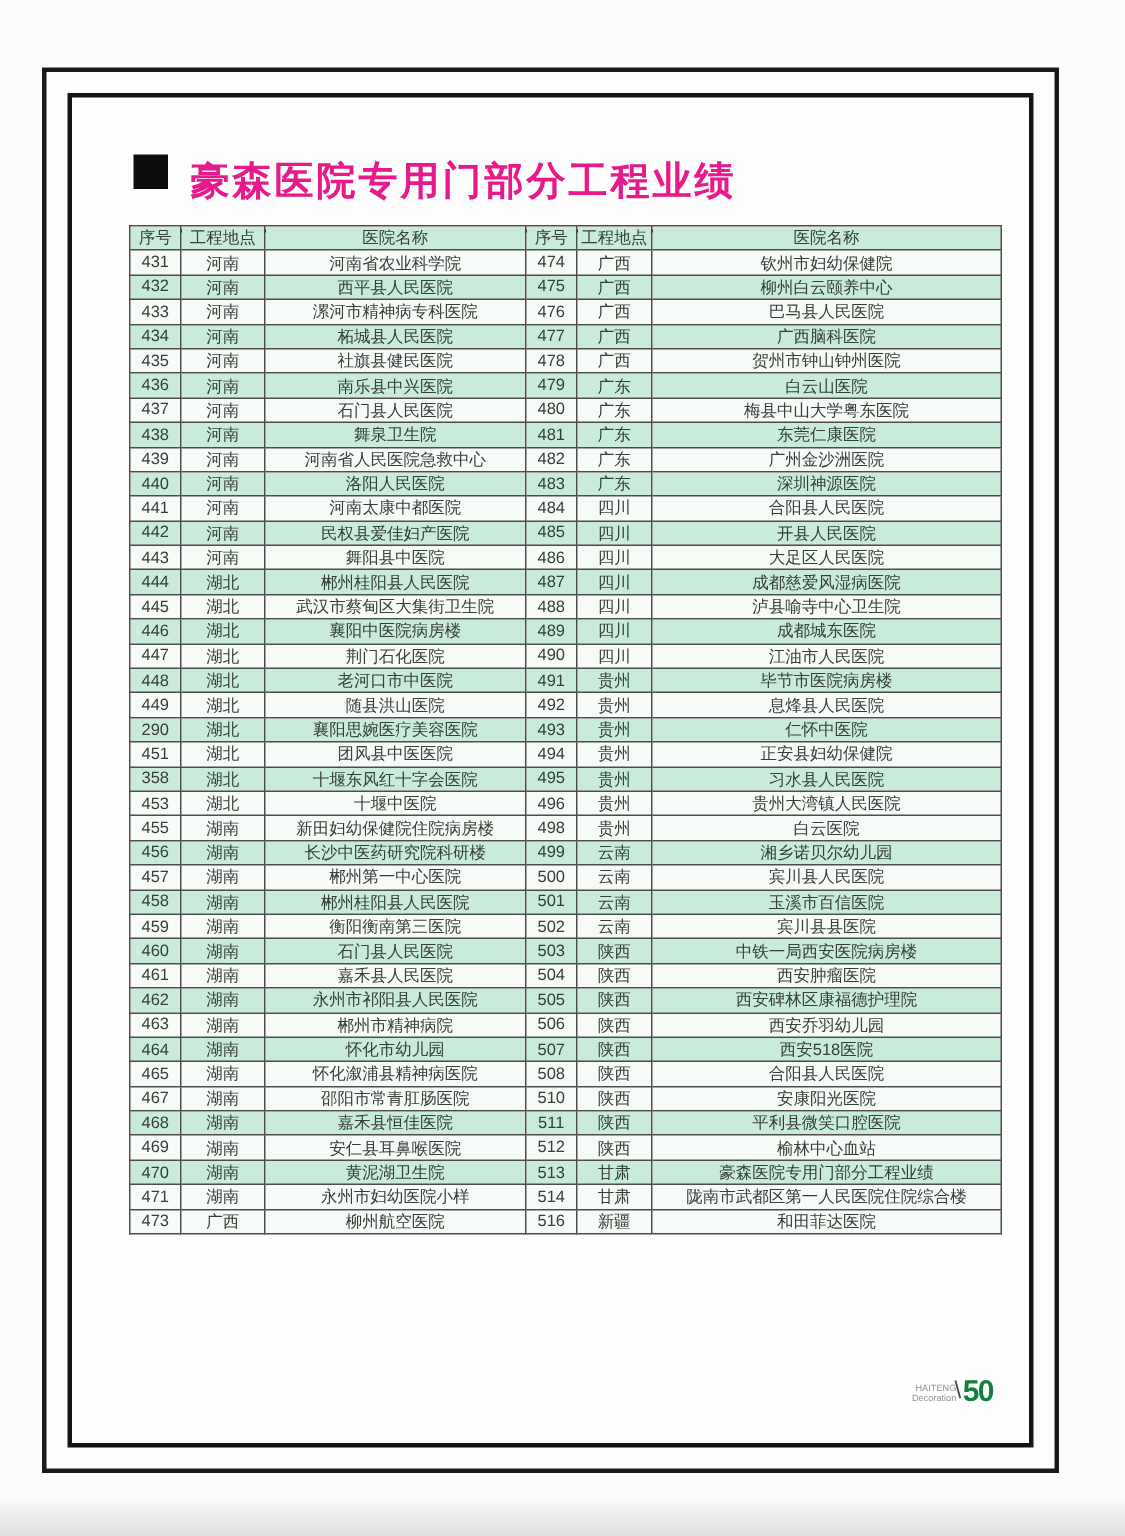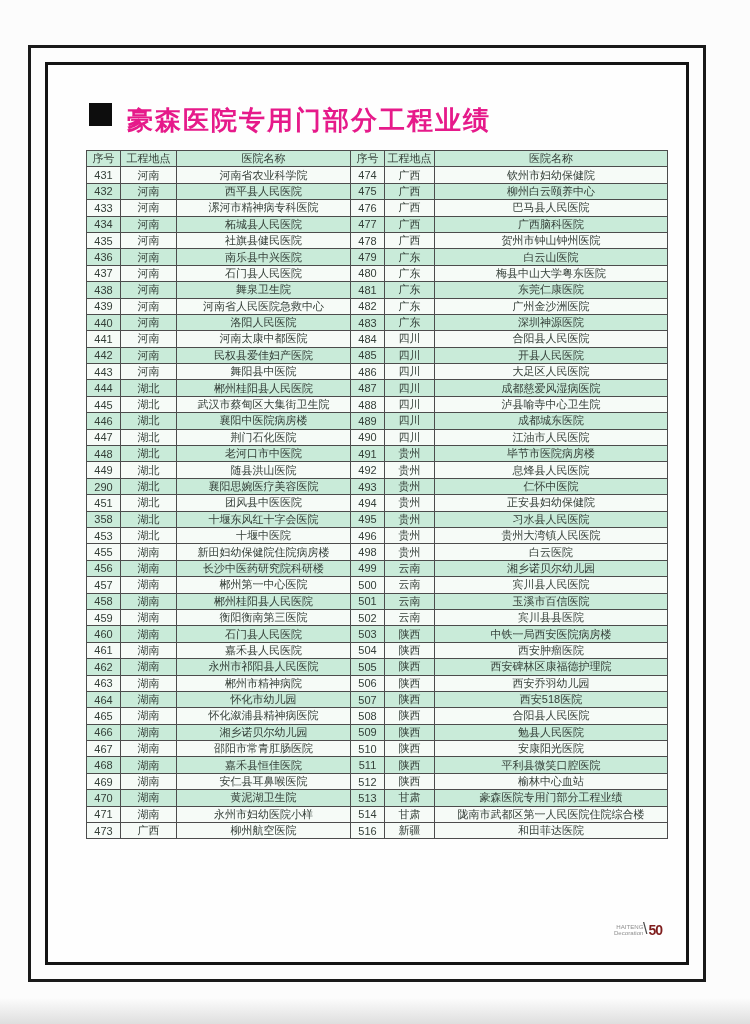--- a/index.html
+++ b/index.html
@@ -59,21 +59,21 @@
   .footer-logo {
     position:absolute; right:24px; bottom:22px;
     display:flex; align-items:center; gap:1px;
   }
   .footer-brand {
     display:flex; flex-direction:column; align-items:flex-end;
     font-size:9px; line-height:9px; color:#8f8f8f;
     transform:scale(0.68); transform-origin:right center;
   }
   .footer-slash { font-size:16px; color:#4a4a4a; margin:0 0 2px -2px; }
-  .footer-page  { font-size:14px; font-weight:bold; color:#7f1d1d; letter-spacing:-1px; }
+  .footer-page  { font-size:20px; font-weight:bold; color:#15803d; letter-spacing:-1px; }
 </style>
 </head>
 <body>
 
 <div class="page">
   <div class="outer-frame">
     <div class="inner-frame">
 
       <div class="title-block">
         <span class="title-square"></span>
@@ -365,28 +365,20 @@
               <td>西安518医院</td>
             </tr>
             <tr>
               <td>465</td>
               <td>湖南</td>
               <td>怀化溆浦县精神病医院</td>
               <td>508</td>
               <td>陕西</td>
               <td>合阳县人民医院</td>
             </tr>
-            <tr class="alt">
-              <td>466</td>
-              <td>湖南</td>
-              <td>湘乡诺贝尔幼儿园</td>
-              <td>509</td>
-              <td>陕西</td>
-              <td>勉县人民医院</td>
-            </tr>
             <tr>
               <td>467</td>
               <td>湖南</td>
               <td>邵阳市常青肛肠医院</td>
               <td>510</td>
               <td>陕西</td>
               <td>安康阳光医院</td>
             </tr>
             <tr class="alt">
               <td>468</td>

